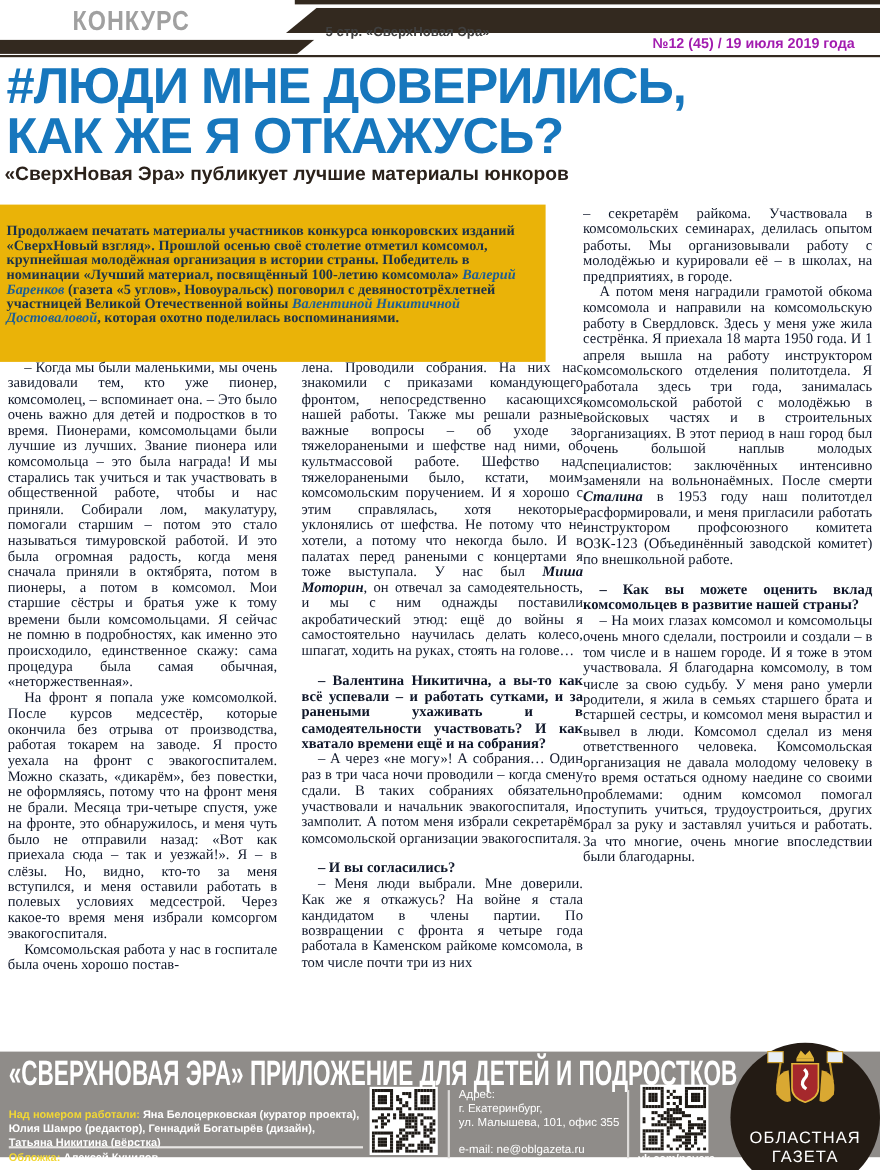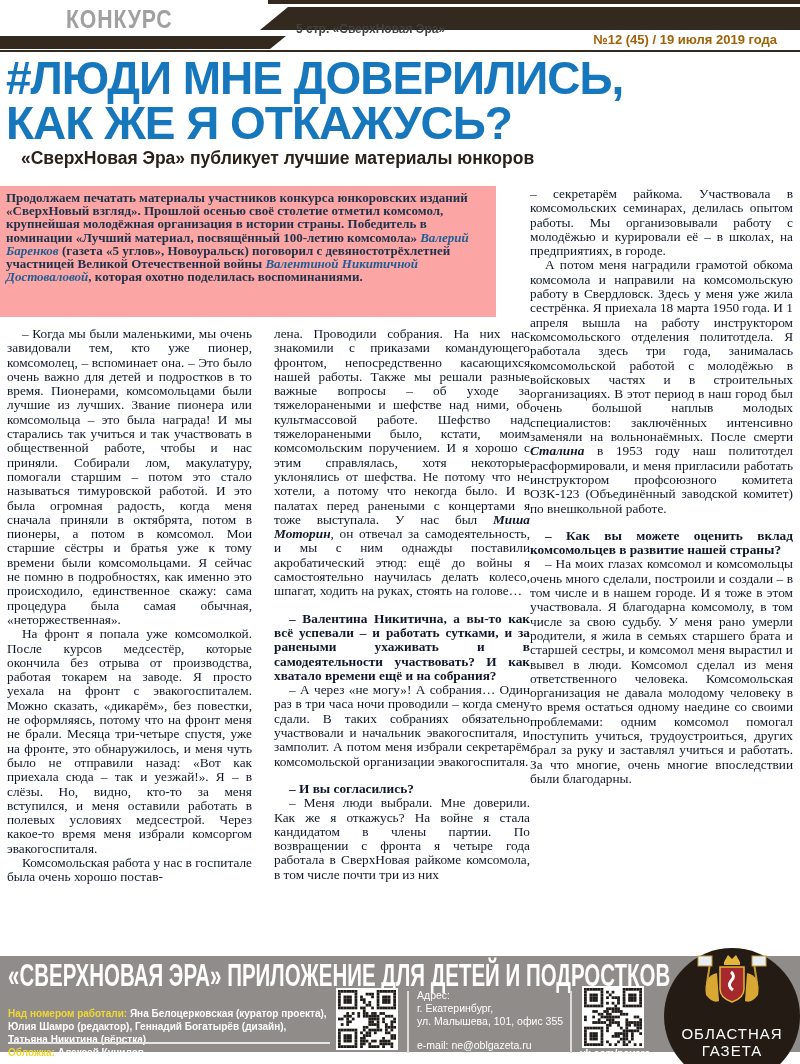--- a/index.html
+++ b/index.html
@@ -9,30 +9,30 @@
   
   .m-strip{position:absolute;top:0;left:268px;right:0;height:4px;background:#33291f;}
   .m-band1{position:absolute;top:7px;left:260px;right:0;height:23px;background:#33291f;
            clip-path:polygon(28px 0,100% 0,100% 100%,0 100%);}
   .m-band2{position:absolute;top:36px;left:0;width:286px;height:13px;background:#33291f;
            clip-path:polygon(0 0,100% 0,calc(100% - 16px) 100%,0 100%);}
   .m-rule{position:absolute;top:50px;left:0;right:0;height:2px;background:#33291f;}
   .m-section{position:absolute;left:66px;top:5px;font-size:25px;font-weight:bold;color:#a0a0a0;
              letter-spacing:1px;transform:scaleX(.85);transform-origin:left top;}
   .m-pageref{position:absolute;left:296px;top:22px;color:#404040;font-weight:bold;font-size:12px;}
-  .m-issue{position:absolute;right:23px;top:32px;font-weight:bold;font-size:13px;color:#a16207;}
+  .m-issue{position:absolute;right:23px;top:32px;font-weight:bold;font-size:13px;color:#a21caf;}
 
   
   .title{position:absolute;left:6px;top:56px;color:#1777bd;font-weight:bold;font-size:46px;
          line-height:45px;letter-spacing:-1px;white-space:nowrap;}
-  .subtitle{position:absolute;left:21px;top:148px;font-size:17.5px;font-weight:bold;color:#2a211a;}
+  .subtitle{position:absolute;left:4px;top:148px;font-size:17.5px;font-weight:bold;color:#2a211a;}
 
   
-  .lead{position:absolute;left:0;top:186px;width:482px;height:126px;background:#fca5a5;
-        padding:5px 8px 0 6px;font-family:"Liberation Serif",serif;font-weight:bold;
+  .lead{position:absolute;left:0;top:186px;width:482px;height:126px;background:#eab308;
+        padding:17px 8px 0 6px;font-family:"Liberation Serif",serif;font-weight:bold;
         font-size:13px;line-height:13.2px;color:#1c3249;}
   .lead .pname{font-style:italic;color:#1d5e94;}
 
   
   .col{position:absolute;font-family:"Liberation Serif",serif;font-size:13.3px;line-height:14.3px;
        text-align:justify;color:#0f172a;overflow:hidden;}
   .col p{margin:0;text-indent:15px;}
   .col p.fi{text-indent:0;}
   .col p.q{font-weight:bold;margin-top:13px;}
   #col1{left:7px;top:327px;width:245px;height:632px;}
@@ -87,21 +87,21 @@
   <div class="col" id="col1">
       <p>– Когда мы были маленькими, мы очень завидовали тем, кто уже пионер, комсомолец, – вспоминает она. – Это было очень важно для детей и подростков в то время. Пионерами, комсомольцами были лучшие из лучших. Звание пионера или комсомольца – это была награда! И мы старались так учиться и так участвовать в общественной работе, чтобы и нас приняли. Собирали лом, макулатуру, помогали старшим – потом это стало называться тимуровской работой. И это была огромная радость, когда меня сначала приняли в октябрята, потом в пионеры, а потом в комсомол. Мои старшие сёстры и братья уже к тому времени были комсомольцами. Я сейчас не помню в подробностях, как именно это происходило, единственное скажу: сама процедура была самая обычная, «неторжественная».</p>
       <p>На фронт я попала уже комсомолкой. После курсов медсестёр, которые окончила без отрыва от производства, работая токарем на заводе. Я просто уехала на фронт с эвакогоспиталем. Можно сказать, «дикарём», без повестки, не оформляясь, потому что на фронт меня не брали. Месяца три-четыре спустя, уже на фронте, это обнаружилось, и меня чуть было не отправили назад: «Вот как приехала сюда – так и уезжай!». Я – в слёзы. Но, видно, кто-то за меня вступился, и меня оставили работать в полевых условиях медсестрой. Через какое-то время меня избрали комсоргом эвакогоспиталя.</p>
       <p>Комсомольская работа у нас в госпитале была очень хорошо постав-</p>
     </div>
   <div class="col" id="col2">
       <p class="fi">лена. Проводили собрания. На них нас знакомили с приказами командующего фронтом, непосредственно касающихся нашей работы. Также мы решали разные важные вопросы – об уходе за тяжелоранеными и шефстве над ними, об культмассовой работе. Шефство над тяжелоранеными было, кстати, моим комсомольским поручением. И я хорошо с этим справлялась, хотя некоторые уклонялись от шефства. Не потому что не хотели, а потому что некогда было. И в палатах перед ранеными с концертами я тоже выступала. У нас был <b><i>Миша Моторин</i></b>, он отвечал за самодеятельность, и мы с ним однажды поставили акробатический этюд: ещё до войны я самостоятельно научилась делать колесо, шпагат, ходить на руках, стоять на голове…</p>
       <p class="q">– Валентина Никитична, а вы-то как всё успевали – и работать сутками, и за ранеными ухаживать и в самодеятельности участвовать? И как хватало времени ещё и на собрания?</p>
       <p>– А через «не могу»! А собрания… Один раз в три часа ночи проводили – когда смену сдали. В таких собраниях обязательно участвовали и начальник эвакогоспиталя, и замполит. А потом меня избрали секретарём комсомольской организации эвакогоспиталя.</p>
       <p class="q">– И вы согласились?</p>
-      <p>– Меня люди выбрали. Мне доверили. Как же я откажусь? На войне я стала кандидатом в члены партии. По возвращении с фронта я четыре года работала в СверхНовая райкоме комсомола, в том числе почти три из них</p>
+      <p>– Меня люди выбрали. Мне доверили. Как же я откажусь? На войне я стала кандидатом в члены партии. По возвращении с фронта я четыре года работала в Каменском райкоме комсомола, в том числе почти три из них</p>
     </div>
   <div class="col" id="col3">
       <p class="fi">– секретарём райкома. Участвовала в комсомольских семинарах, делилась опытом работы. Мы организовывали работу с молодёжью и курировали её – в школах, на предприятиях, в городе.</p>
       <p>А потом меня наградили грамотой обкома комсомола и направили на комсомольскую работу в Свердловск. Здесь у меня уже жила сестрёнка. Я приехала 18 марта 1950 года. И 1 апреля вышла на работу инструктором комсомольского отделения политотдела. Я работала здесь три года, занималась комсомольской работой с молодёжью в войсковых частях и в строительных организациях. В этот период в наш город был очень большой наплыв молодых специалистов: заключённых интенсивно заменяли на вольнонаёмных. После смерти <b><i>Сталина</i></b> в 1953 году наш политотдел расформировали, и меня пригласили работать инструктором профсоюзного комитета ОЗК-123 (Объединённый заводской комитет) по внешкольной работе.</p>
       <p class="q">– Как вы можете оценить вклад комсомольцев в развитие нашей страны?</p>
       <p>– На моих глазах комсомол и комсомольцы очень много сделали, построили и создали – в том числе и в нашем городе. И я тоже в этом участвовала. Я благодарна комсомолу, в том числе за свою судьбу. У меня рано умерли родители, я жила в семьях старшего брата и старшей сестры, и комсомол меня вырастил и вывел в люди. Комсомол сделал из меня ответственного человека. Комсомольская организация не давала молодому человеку в то время остаться одному наедине со своими проблемами: одним комсомол помогал поступить учиться, трудоустроиться, других брал за руку и заставлял учиться и работать. За что многие, очень многие впоследствии были благодарны.</p>
     </div>
 
   <div class="footer">
     <div class="f-title">«СВЕРХНОВАЯ ЭРА» ПРИЛОЖЕНИЕ ДЛЯ ДЕТЕЙ И ПОДРОСТКОВ</div>

